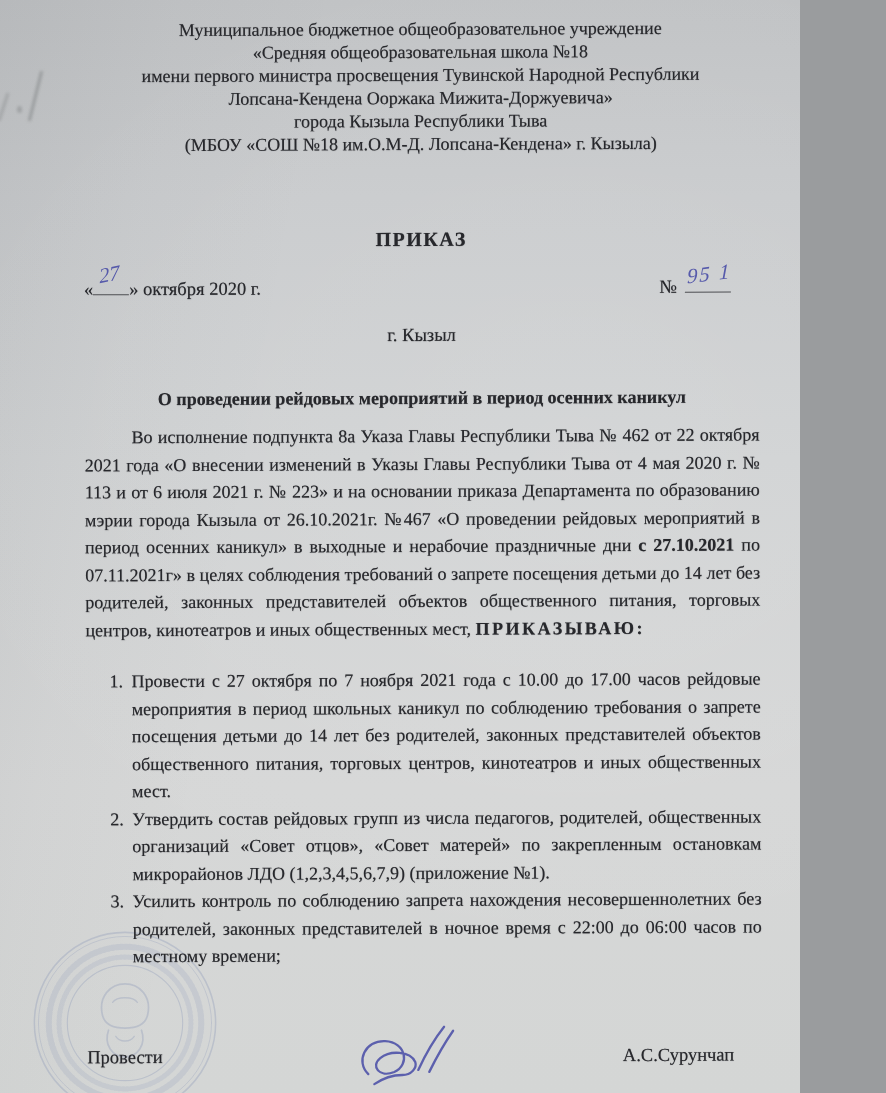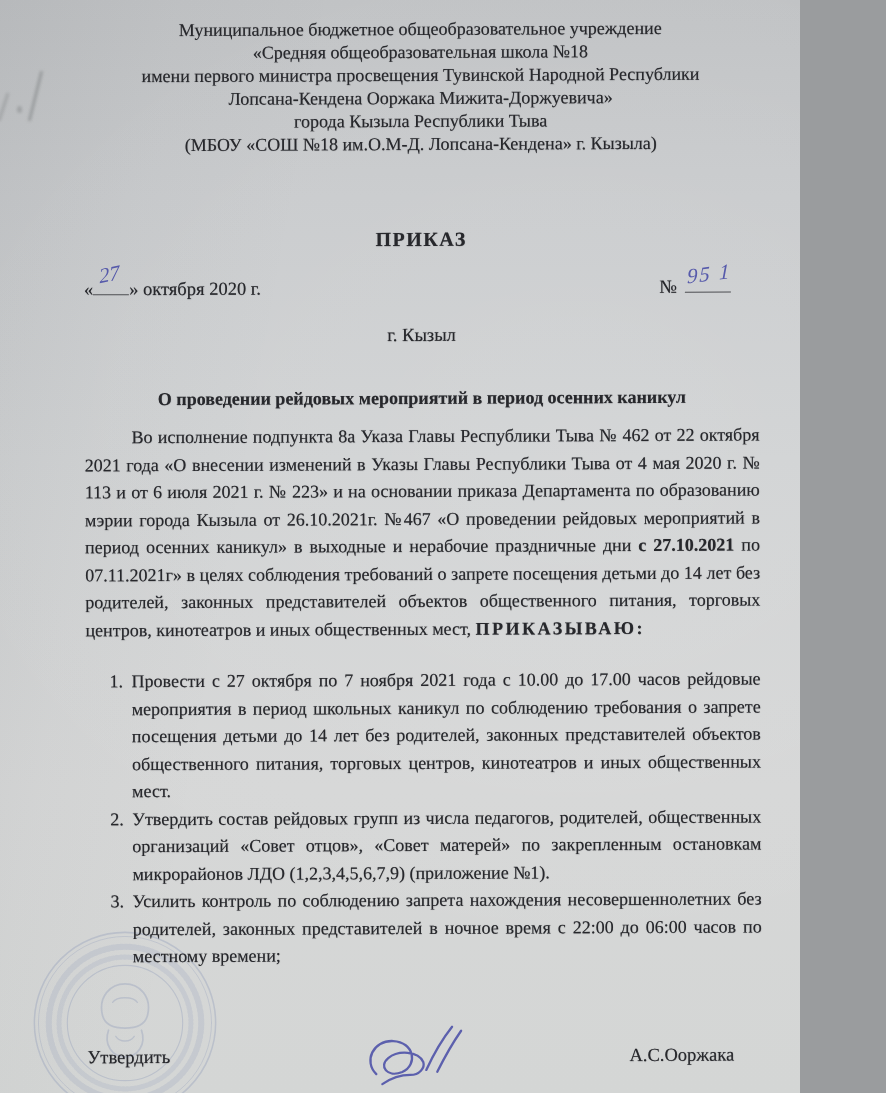--- a/index.html
+++ b/index.html
@@ -120,27 +120,27 @@
 
     <p class="intro"><span>Во исполнение подпункта 8а Указа Главы Республики Тыва № 462 от 22 октября 2021 года «О внесении изменений в Указы Главы Республики Тыва от 4 мая 2020 г. № 113 и от 6 июля 2021 г. № 223» и на основании приказа Департамента по образованию мэрии города Кызыла от 26.10.2021г. №467 «О проведении рейдовых мероприятий в период осенних каникул» в выходные и нерабочие праздничные дни </span><b>с 27.10.2021</b><span> по 07.11.2021г» в целях соблюдения требований о запрете посещения детьми до 14 лет без родителей, законных представителей объектов общественного питания, торговых центров, кинотеатров и иных общественных мест, </span><b class="allcaps">ПРИКАЗЫВАЮ:</b></p>
 
     <ol class="order-list">
       <li><span>Провести с 27 октября по 7 ноября 2021 года с 10.00 до 17.00 часов рейдовые мероприятия в период школьных каникул по соблюдению требования о запрете посещения детьми до 14 лет без родителей, законных представителей объектов общественного питания, торговых центров, кинотеатров и иных общественных мест.</span></li>
       <li><span>Утвердить состав рейдовых групп из числа педагогов, родителей, общественных организаций «Совет отцов», «Совет матерей» по закрепленным остановкам микрорайонов ЛДО (1,2,3,4,5,6,7,9) (приложение №1).</span></li>
       <li><span>Усилить контроль по соблюдению запрета нахождения несовершеннолетних без родителей, законных представителей в ночное время с 22:00 до 06:00 часов по местному времени;</span></li>
     </ol>
 
     <div class="sign-row">
-      <span class="sign-role">Утвердить</span>
+      <span class="sign-role">Провести</span>
       <span class="signature-wrap">
         <svg width="120" height="70" viewBox="0 0 120 70">
           <g fill="none" stroke="#4c50a8" stroke-width="2.3" stroke-linecap="round" opacity="0.88">
             <path d="M16,52 C3,39 13,18 33,19 C54,20 58,43 42,50 C27,56 18,44 28,36 C38,28 58,29 63,40 C65,46 59,53 50,53 C38,53 28,58 22,62"></path>
             <path d="M66,48 C74,31 84,15 92,5"></path>
             <path d="M77,50 C85,34 94,19 101,9"></path>
           </g>
         </svg>
       </span>
-      <span class="sign-name">А.С.Ооржака</span>
+      <span class="sign-name">А.С.Сурунчап</span>
     </div>
 
   </div>
 </div>
 
 </body></html>

